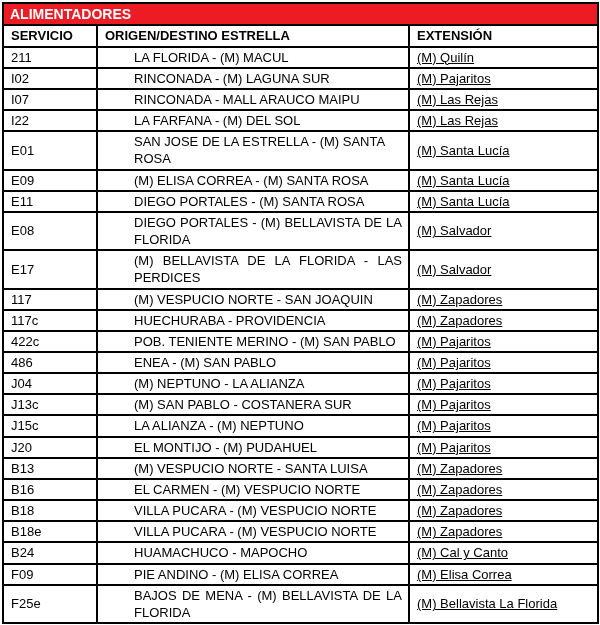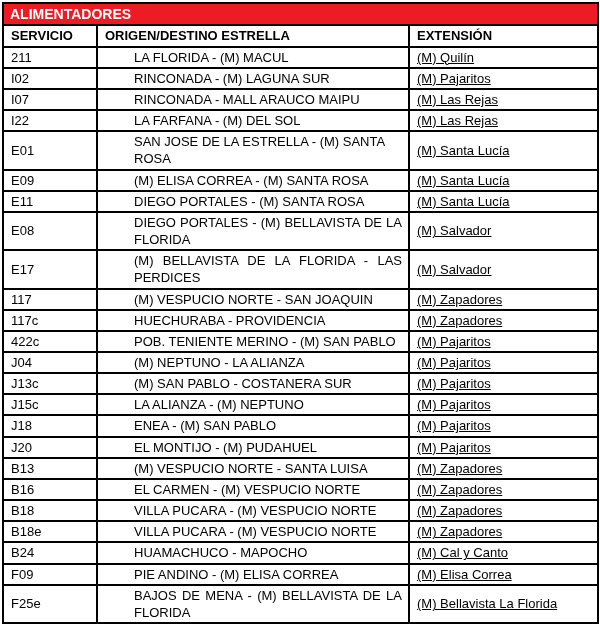--- a/index.html
+++ b/index.html
@@ -134,37 +134,37 @@
           <td class="cell-servicio">117c</td>
           <td class="cell-origen">HUECHURABA - PROVIDENCIA</td>
           <td class="cell-extension">(M) Zapadores</td>
         </tr>
         <tr>
           <td class="cell-servicio">422c</td>
           <td class="cell-origen">POB. TENIENTE MERINO -  (M) SAN PABLO</td>
           <td class="cell-extension">(M) Pajaritos</td>
         </tr>
         <tr>
+          <td class="cell-servicio">486</td>
+          <td class="cell-origen">ENEA - (M) SAN PABLO</td>
+          <td class="cell-extension">(M) Pajaritos</td>
+        </tr>
+        <tr>
           <td class="cell-servicio">J04</td>
           <td class="cell-origen">(M) NEPTUNO - LA ALIANZA</td>
           <td class="cell-extension">(M) Pajaritos</td>
         </tr>
         <tr>
           <td class="cell-servicio">J13c</td>
           <td class="cell-origen">(M) SAN PABLO - COSTANERA SUR</td>
           <td class="cell-extension">(M) Pajaritos</td>
         </tr>
         <tr>
           <td class="cell-servicio">J15c</td>
           <td class="cell-origen">LA ALIANZA - (M) NEPTUNO</td>
-          <td class="cell-extension">(M) Pajaritos</td>
-        </tr>
-        <tr>
-          <td class="cell-servicio">J18</td>
-          <td class="cell-origen">ENEA - (M) SAN PABLO</td>
           <td class="cell-extension">(M) Pajaritos</td>
         </tr>
         <tr>
           <td class="cell-servicio">J20</td>
           <td class="cell-origen">EL MONTIJO - (M) PUDAHUEL</td>
           <td class="cell-extension">(M) Pajaritos</td>
         </tr>
         <tr>
           <td class="cell-servicio">B13</td>
           <td class="cell-origen">(M) VESPUCIO NORTE - SANTA LUISA</td>

